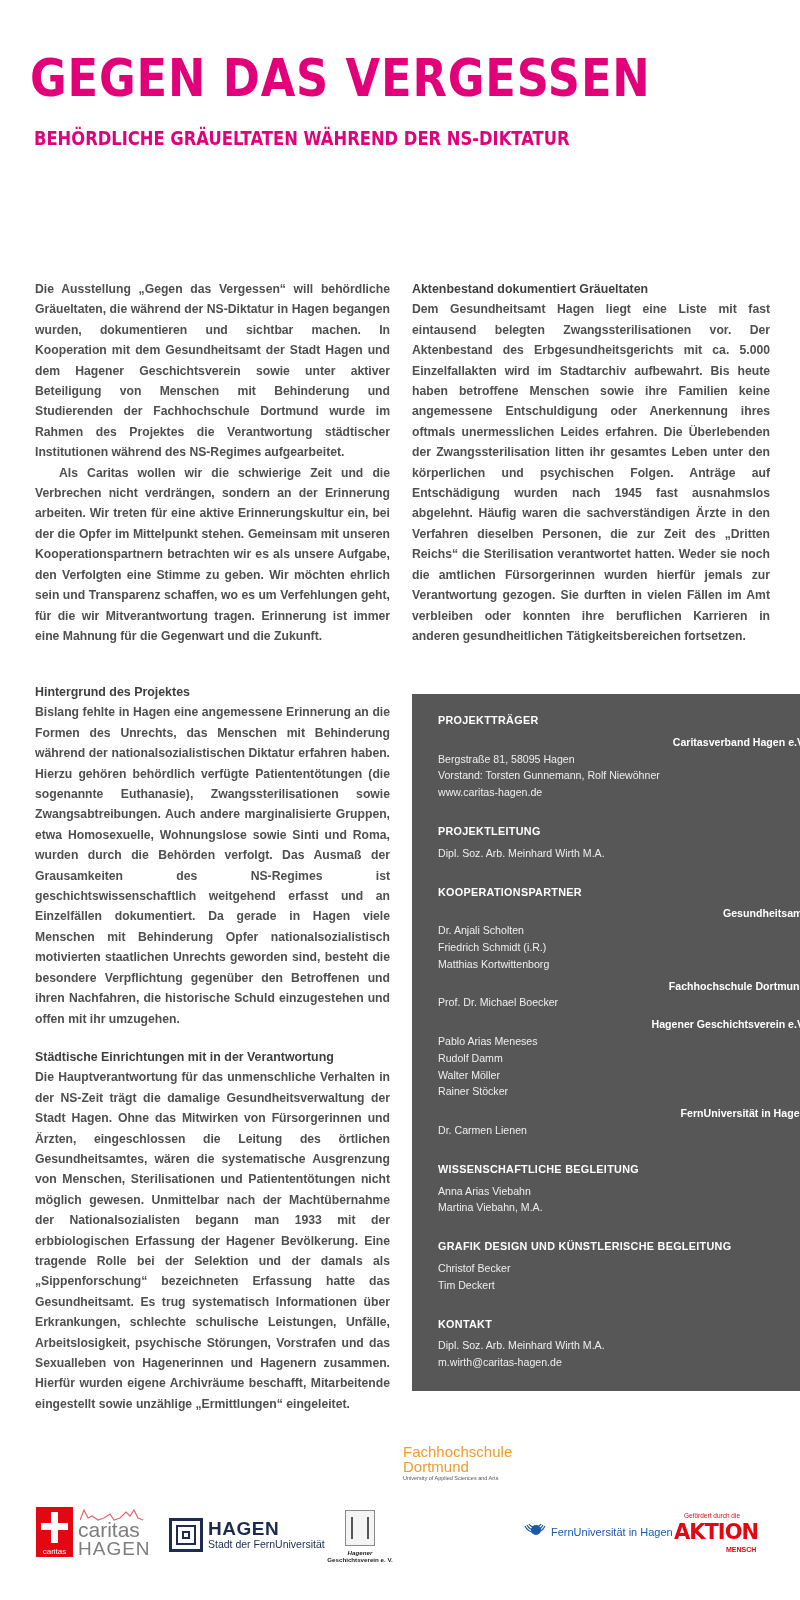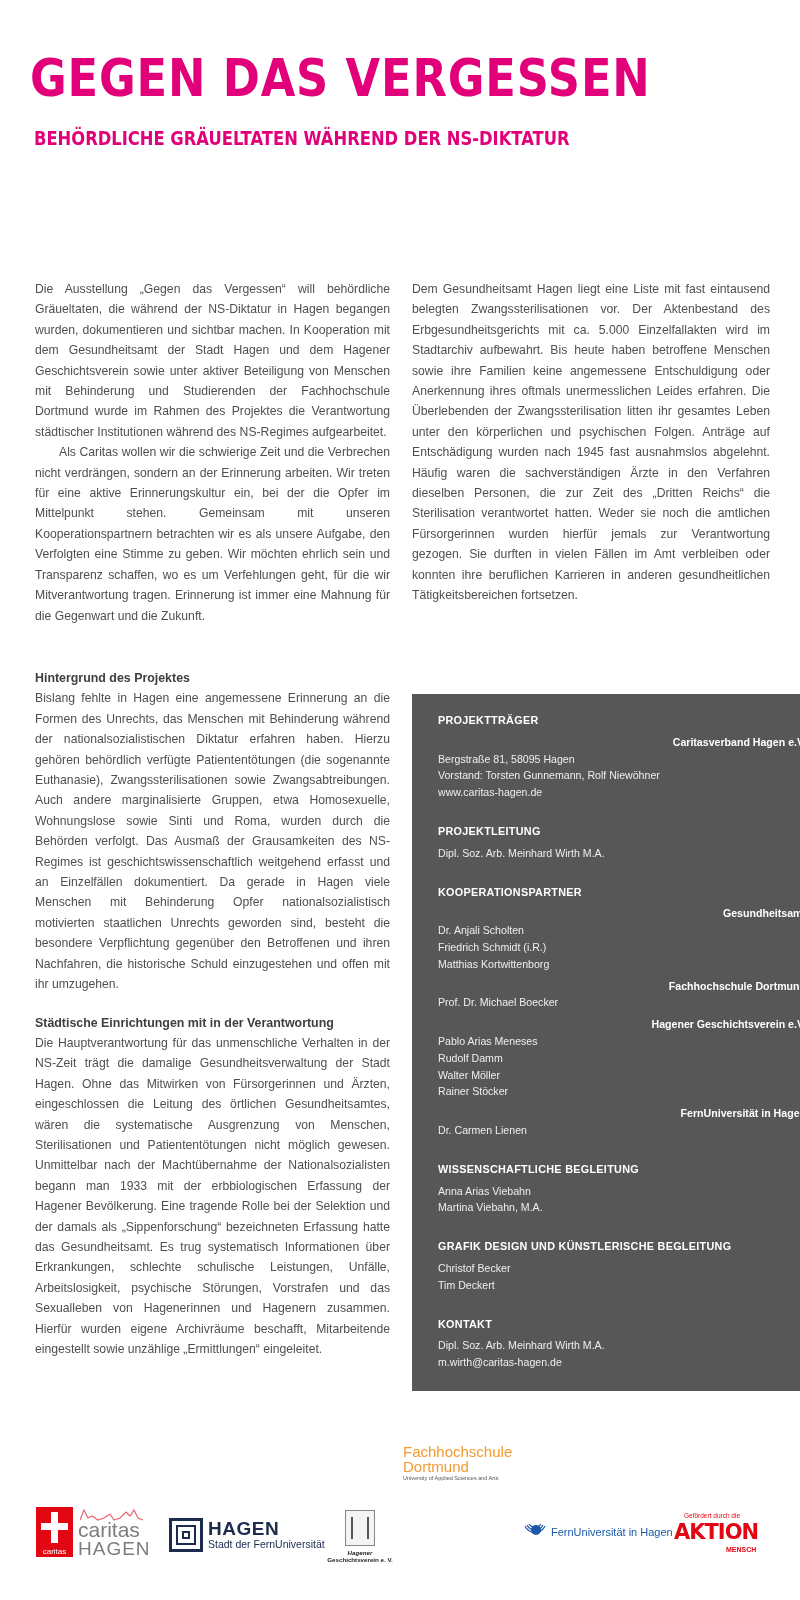--- a/index.html
+++ b/index.html
@@ -14,23 +14,23 @@
   }
   .subtitle {
     position: absolute; left: 34px; top: 127px;
     font-family: "DejaVu Sans", sans-serif; font-size: 19px; color: #e2007a;
     transform: scaleX(0.86); transform-origin: left top; white-space: nowrap;
   }
 
   .col { position: absolute; font-size: 12.2px; line-height: 20.4px; color: #4f4f4f; text-align: justify; }
   .col-left-top { left: 35px; top: 279px; width: 355px; }
   .col-right-top { left: 412px; top: 279px; width: 358px; }
-  .col-left-bottom { left: 35px; top: 668px; width: 355px; }
-
-  .col p { text-align: justify; hyphens: auto; }
+  .col-left-bottom { left: 35px; top: 682px; width: 355px; }
+
+  .col p { text-align: justify; hyphens: auto; font-weight: bold; }
   .col p.indent { text-indent: 24px; }
   .col h3 { font-size: 12.4px; font-weight: bold; color: #3e3e3e; line-height: 20.4px; }
   .section-gap { height: 18px; }
 
   .info-box {
     position: absolute; left: 412px; top: 694px; width: 420px; height: 697px;
     background: #575757; color: #eeeeee; padding: 18px 26px 0 26px;
     font-size: 10.6px; line-height: 16.8px;
   }
   .info-box h4 { font-size: 10.8px; font-weight: bold; color: #ffffff; letter-spacing: 0.3px; margin-bottom: 5px; }
@@ -73,20 +73,21 @@
 
 <h1 class="title">GEGEN DAS VERGESSEN</h1>
 <h2 class="subtitle">BEHÖRDLICHE GRÄUELTATEN WÄHREND DER NS-DIKTATUR</h2>
 
 <div class="col col-left-top">
   <p>Die Ausstellung „Gegen das Vergessen“ will behördliche Gräueltaten, die während der NS-Diktatur in Hagen begangen wurden, dokumentieren und sichtbar machen. In Kooperation mit dem Gesundheitsamt der Stadt Hagen und dem Hagener Geschichtsverein sowie unter aktiver Beteiligung von Menschen mit Behinderung und Studierenden der Fachhochschule Dortmund wurde im Rahmen des Projektes die Verantwortung städtischer Institutionen während des NS-Regimes aufgearbeitet.</p>
   <p class="indent">Als Caritas wollen wir die schwierige Zeit und die Verbrechen nicht verdrängen, sondern an der Erinnerung arbeiten. Wir treten für eine aktive Erinnerungskultur ein, bei der die Opfer im Mittelpunkt stehen. Gemeinsam mit unseren Kooperationspartnern betrachten wir es als unsere Aufgabe, den Verfolgten eine Stimme zu geben. Wir möchten ehrlich sein und Transparenz schaffen, wo es um Verfehlungen geht, für die wir Mitverantwortung tragen. Erinnerung ist immer eine Mahnung für die Gegenwart und die Zukunft.</p>
 </div>
 
 <div class="col col-right-top">
+  <h3>Aktenbestand dokumentiert Gräueltaten</h3>
   <p>Dem Gesundheitsamt Hagen liegt eine Liste mit fast eintausend belegten Zwangssterilisationen vor. Der Aktenbestand des Erbgesundheitsgerichts mit ca. 5.000 Einzelfallakten wird im Stadtarchiv aufbewahrt. Bis heute haben betroffene Menschen sowie ihre Familien keine angemessene Entschuldigung oder Anerkennung ihres oftmals unermesslichen Leides erfahren. Die Überlebenden der Zwangssterilisation litten ihr gesamtes Leben unter den körperlichen und psychischen Folgen. Anträge auf Entschädigung wurden nach 1945 fast ausnahmslos abgelehnt. Häufig waren die sachverständigen Ärzte in den Verfahren dieselben Personen, die zur Zeit des „Dritten Reichs“ die Sterilisation verantwortet hatten. Weder sie noch die amtlichen Fürsorgerinnen wurden hierfür jemals zur Verantwortung gezogen. Sie durften in vielen Fällen im Amt verbleiben oder konnten ihre beruflichen Karrieren in anderen gesundheitlichen Tätigkeitsbereichen fortsetzen.</p>
 </div>
 
 <div class="col col-left-bottom">
   <h3>Hintergrund des Projektes</h3>
   <p>Bislang fehlte in Hagen eine angemessene Erinnerung an die Formen des Unrechts, das Menschen mit Behinderung während der nationalsozialistischen Diktatur erfahren haben. Hierzu gehören behördlich verfügte Patiententötungen (die sogenannte Euthanasie), Zwangssterilisationen sowie Zwangsabtreibungen. Auch andere marginalisierte Gruppen, etwa Homosexuelle, Wohnungslose sowie Sinti und Roma, wurden durch die Behörden verfolgt. Das Ausmaß der Grausamkeiten des NS-Regimes ist geschichtswissenschaftlich weitgehend erfasst und an Einzelfällen dokumentiert. Da gerade in Hagen viele Menschen mit Behinderung Opfer nationalsozialistisch motivierten staatlichen Unrechts geworden sind, besteht die besondere Verpflichtung gegenüber den Betroffenen und ihren Nachfahren, die historische Schuld einzugestehen und offen mit ihr umzugehen.</p>
   <div class="section-gap"></div>
   <h3>Städtische Einrichtungen mit in der Verantwortung</h3>
   <p>Die Hauptverantwortung für das unmenschliche Verhalten in der NS-Zeit trägt die damalige Gesundheitsverwaltung der Stadt Hagen. Ohne das Mitwirken von Fürsorgerinnen und Ärzten, eingeschlossen die Leitung des örtlichen Gesundheitsamtes, wären die systematische Ausgrenzung von Menschen, Sterilisationen und Patiententötungen nicht möglich gewesen. Unmittelbar nach der Machtübernahme der Nationalsozialisten begann man 1933 mit der erbbiologischen Erfassung der Hagener Bevölkerung. Eine tragende Rolle bei der Selektion und der damals als „Sippenforschung“ bezeichneten Erfassung hatte das Gesundheitsamt. Es trug systematisch Informationen über Erkrankungen, schlechte schulische Leistungen, Unfälle, Arbeitslosigkeit, psychische Störungen, Vorstrafen und das Sexualleben von Hagenerinnen und Hagenern zusammen. Hierfür wurden eigene Archivräume beschafft, Mitarbeitende eingestellt sowie unzählige „Ermittlungen“ eingeleitet.</p>
 </div>

